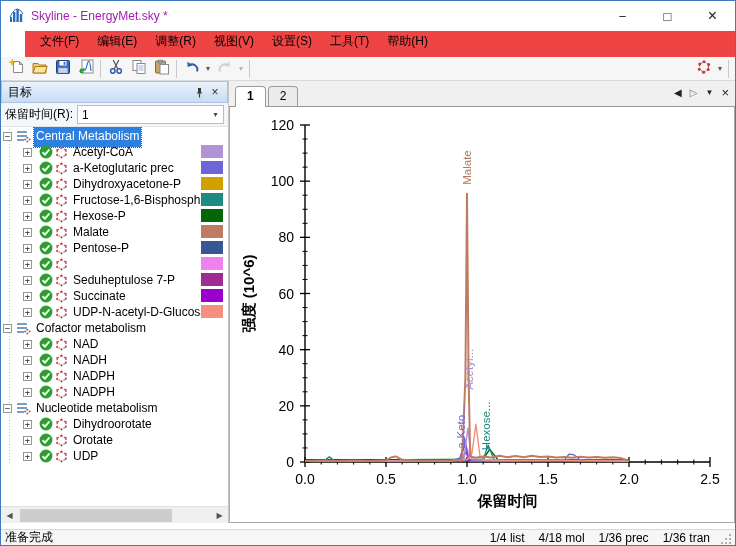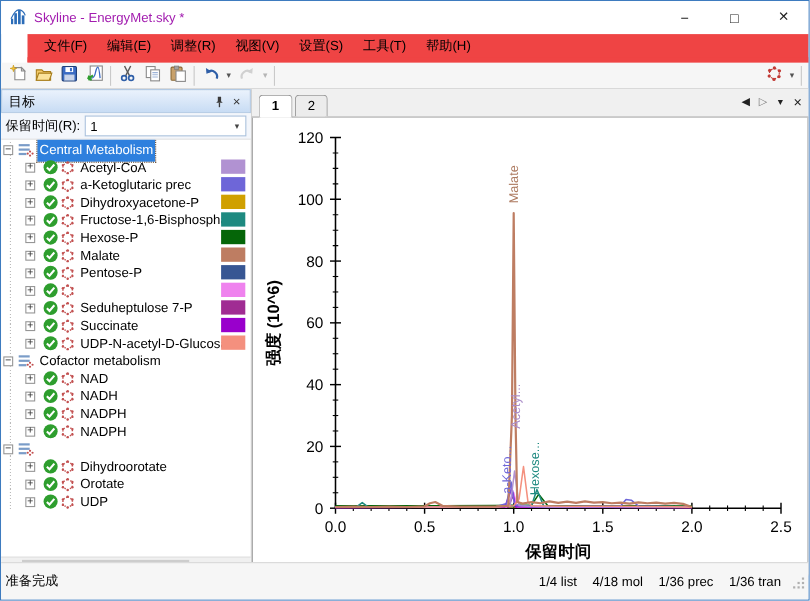--- a/index.html
+++ b/index.html
@@ -57,21 +57,21 @@
   .chartpane { flex:1; display:flex; flex-direction:column; background:#f0f0f0; }
   .tabstrip { height:26px; display:flex; align-items:flex-end; padding:3px 4px 0 6px; position:relative; border-bottom:1px solid #9a9a9a; background:#f0f0f0; }
   .tab { border:1px solid #9a9a9a; border-bottom:none; padding:2px 11px 3px; font-size:12px; background:#ececec; border-radius:4px 4px 0 0; margin-right:2px; position:relative; }
   .tab.active { background:#fff; font-weight:bold; margin-bottom:-1px; padding-bottom:4px; z-index:2; }
   .tab-ctrls { position:absolute; right:6px; top:5px; display:flex; gap:8px; align-items:center; color:#222; }
   .tab-ctrl { font-size:10px; line-height:14px; }
   .tab-ctrl.pale { color:#777; }
   .chart-area { flex:1; background:#fff; border:1px solid #ababab; border-top:none; position:relative; }
   .chart-area svg { position:absolute; left:0; top:0; }
   
-  .statusbar { position:absolute; left:0; right:0; bottom:0; height:34px; background:#f6f6f6; border-top:1px solid #d9d9d9; display:flex; align-items:center; padding:0 4px; font-size:12px; }
+  .statusbar { position:absolute; left:0; right:0; bottom:0; height:16px; background:#f6f6f6; border-top:1px solid #d9d9d9; display:flex; align-items:center; padding:0 4px; font-size:12px; }
   .status-left { flex:1; }
   .status-count { margin-left:14px; }
   .grip { width:13px; height:13px; margin-left:8px; position:relative; }
   .grip i { position:absolute; width:2px; height:2px; background:#b0b0b0; }
 </style>
 </head>
 <body>
 
 <div class="titlebar">
   <span class="app-icon">
@@ -609,20 +609,21 @@
               <rect x="1" y="5" width="10" height="2" fill="#7A9CC8"></rect>
               <rect x="1" y="9" width="7" height="2" fill="#7A9CC8"></rect>
               <g fill="#C25050">
                 <circle cx="11.3" cy="7.8" r="1"></circle>
                 <circle cx="13.6" cy="9.6" r="1"></circle>
                 <circle cx="11.3" cy="11.4" r="1"></circle>
                 <circle cx="9.2" cy="9.6" r="1"></circle>
               </g>
             </svg>
           </span>
+          <span class="tree-label">Nucleotide metabolism</span>
         </div>
         <div class="tree-row child">
           <span class="expand-box">+</span>
           <span class="tree-ico" style="margin:0 2px 0 3px;">
             <svg width="14" height="14" viewBox="0 0 14 14">
               <circle cx="7" cy="7" r="6.4" fill="#2E9E2E"></circle>
               <path d="M3.6 7.3 L6 9.6 L10.4 4.5" stroke="#fff" stroke-width="1.9" fill="none"></path>
             </svg>
           </span>
           <span class="tree-ico">

